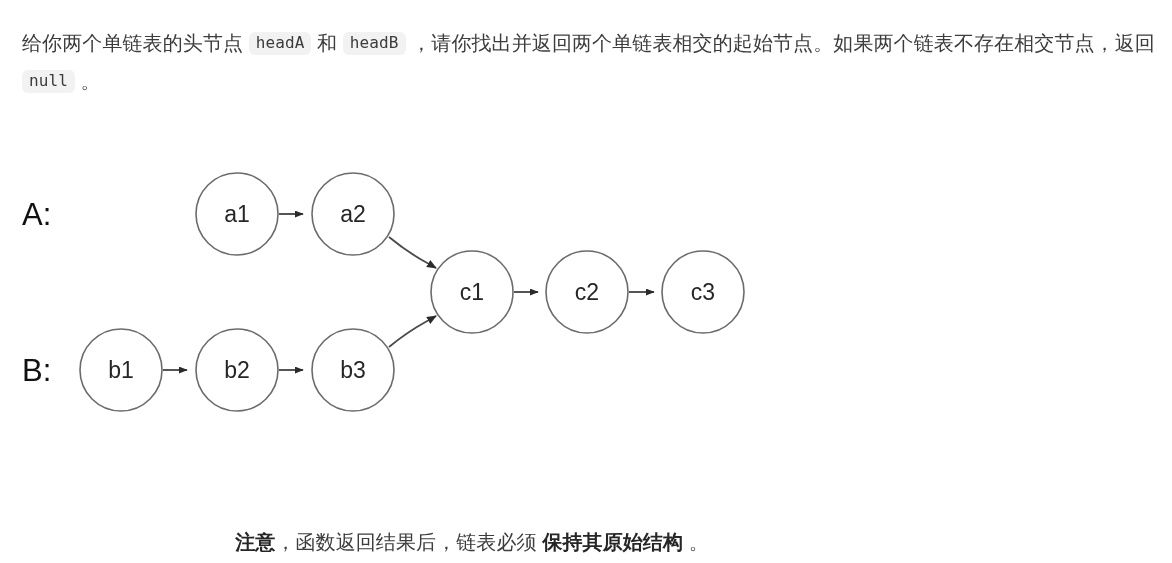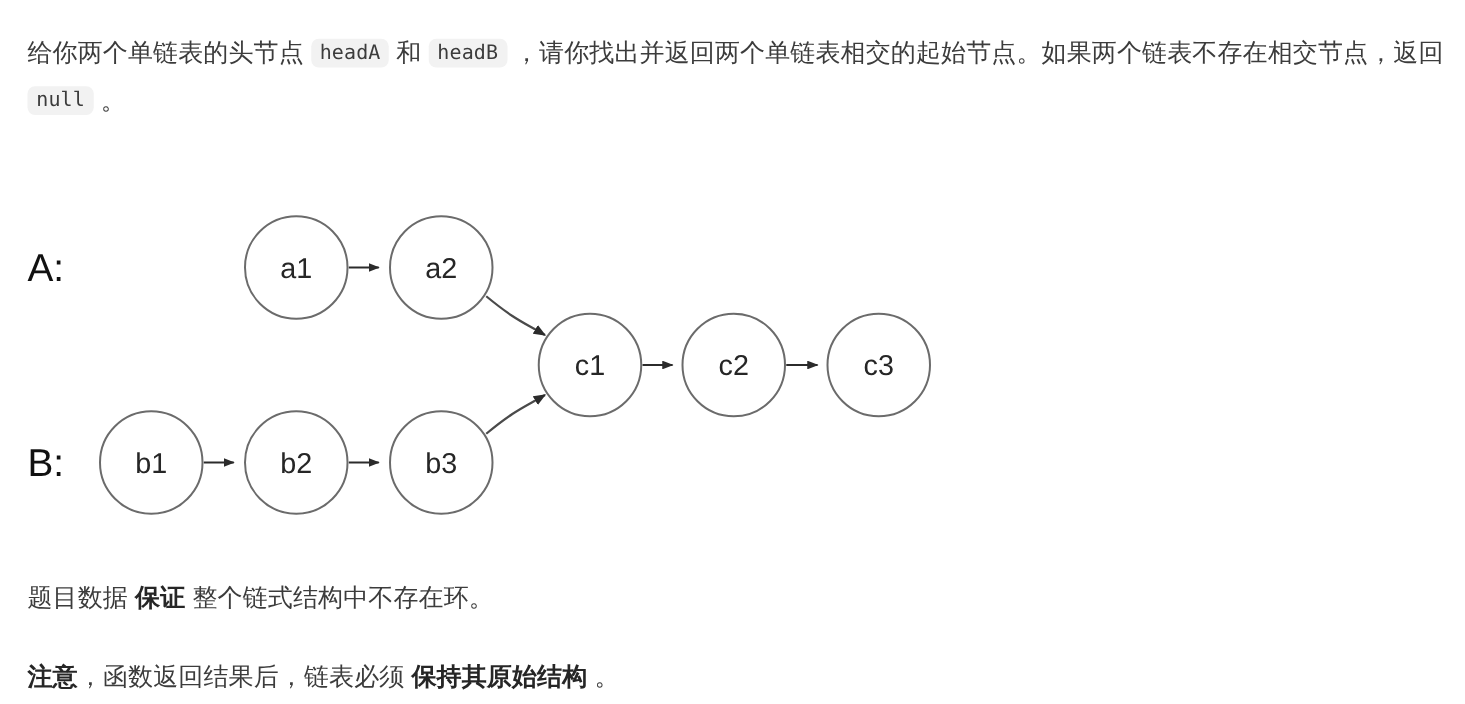--- a/index.html
+++ b/index.html
@@ -40,20 +40,21 @@
   }
   #para-guarantee {
     left: 22px;
     top: 440px;
     width: 900px;
   }
   #para-note {
     left: 22px;
     top: 503px;
     width: 900px;
+    text-align: center;
   }
   code.inline-code {
     font-family: "DejaVu Sans Mono", "Liberation Mono", monospace;
     font-size: 16px;
     background: #f2f2f2;
     border-radius: 6px;
     padding: 3px 7px 4px 7px;
     color: #3c3c3c;
     white-space: nowrap;
     line-height: 1;
@@ -156,17 +157,16 @@
         <circle class="node-circle" cx="587" cy="132" r="41"></circle>
         <text class="node-text" x="587" y="132" text-anchor="middle" dominant-baseline="central">c2</text>
       </g>
       <g>
         <circle class="node-circle" cx="703" cy="132" r="41"></circle>
         <text class="node-text" x="703" y="132" text-anchor="middle" dominant-baseline="central">c3</text>
       </g>
     </svg>
   </div>
 
-  <p class="para" id="para-guarantee"><span>题目数据 </span><strong class="em-text">保证</strong><span> 整个链式结构中不存在环。</span></p>
 
   <p class="para" id="para-note"><strong class="em-text">注意</strong><span>，函数返回结果后，链表必须 </span><strong class="em-text">保持其原始结构</strong><span> 。</span></p>
 
 </div>
 
 </body></html>

